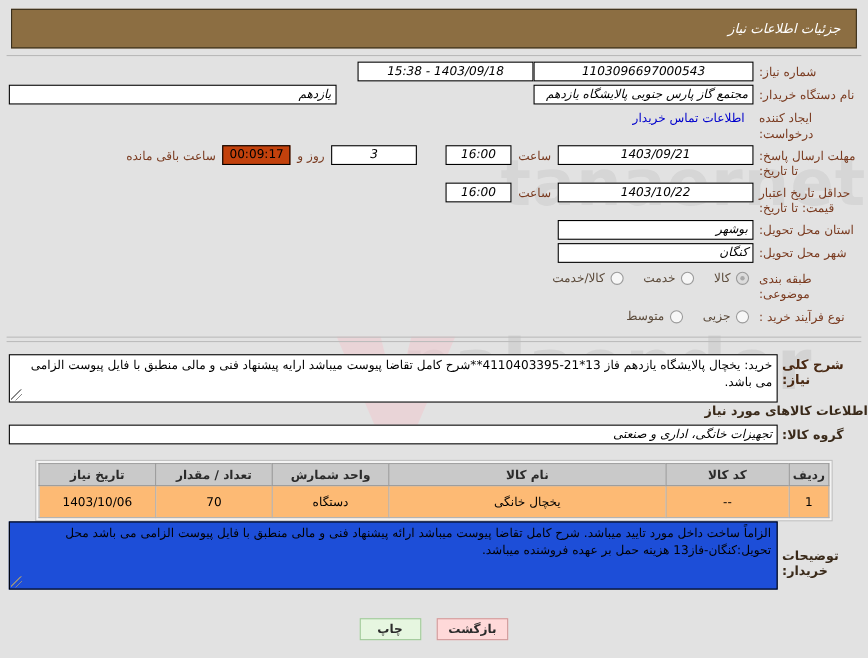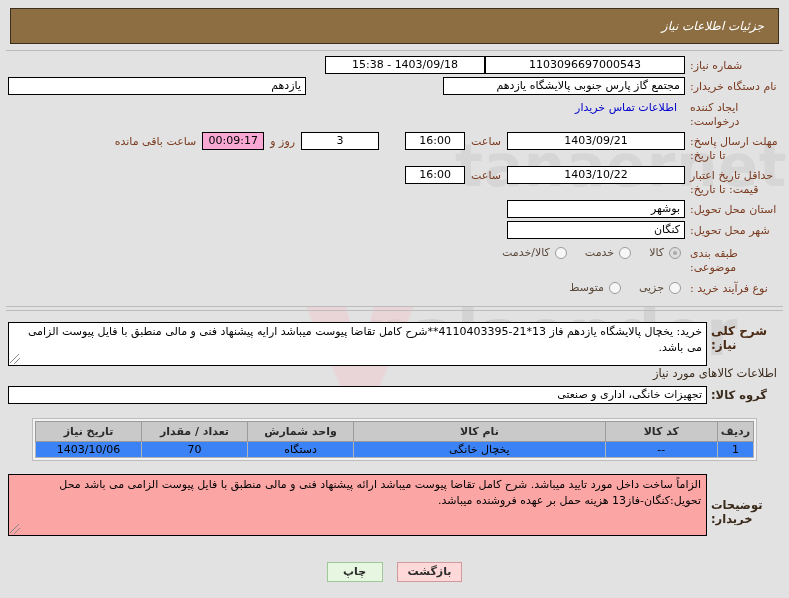--- a/index.html
+++ b/index.html
@@ -97,26 +97,27 @@
     border: 1px solid #000;
     background: #fff;
     height: 18px;
     line-height: 16px;
     font-size: 11px;
     padding: 0 4px;
     text-align: center;
     color: #000;
     overflow: hidden;
     white-space: nowrap;
+    font-style: italic;
   }
   .fld.right { text-align: right; }
   .w-160 { width: 160px; }
   .w-178 { width: 178px; }
   .w-200 { width: 200px; }
-  .w-230 { width: 242px; }
+  .w-230 { width: 200px; }
   .w-380 { width: 382px; }
   .w-60  { width: 60px; }
   .w-78  { width: 78px; }
 
   .small-lbl {
     color: #7a3b20;
     font-size: 11px;
     padding: 3px 6px 0 6px;
     white-space: nowrap;
   }
@@ -124,21 +125,21 @@
     color: #0000cc;
     font-size: 11px;
     padding-top: 3px;
     padding-right: 8px;
     text-decoration: none;
     cursor: pointer;
     white-space: nowrap;
   }
   .timer {
     border: 1px solid #000;
-    background: #f9a8d4;
+    background: #c2410c;
     height: 18px; width: 62px;
     line-height: 16px;
     text-align: center;
     font-size: 11px;
     color: #000;
   }
   .remain-lbl {
     color: #7a3b20;
     font-size: 11px;
     padding: 3px 6px 0 0;
@@ -224,23 +225,23 @@
     position: absolute;
     left: 1px; bottom: 1px;
     width: 10px; height: 10px;
     background:
       linear-gradient(135deg, transparent 42%, #8a8a8a 42%, #8a8a8a 50%, transparent 50%),
       linear-gradient(135deg, transparent 67%, #8a8a8a 67%, #8a8a8a 75%, transparent 75%);
   }
 
   .section-title {
     position: absolute;
-    top: 366px; right: 12px;
+    top: 366px; right: 0;
     font-size: 11.5px;
-    font-weight: normal;
+    font-weight: bold;
     color: #3a2a1a;
     z-index: 2;
   }
 
   .group-row {
     position: absolute;
     top: 386px; left: 8px; right: 8px;
     display: flex;
     direction: rtl;
     z-index: 2;
@@ -275,23 +276,23 @@
     background: #c9c9c9;
     border: 1px solid #9a9a9a;
     color: #2b2b2b;
     font-weight: bold;
     height: 20px;
     padding: 1px 3px;
     text-align: center;
     font-size: 11px;
   }
   tbody td {
-    background: #3b82f6;
+    background: #fdba74;
     border: 1px solid #b4b4b4;
-    height: 16px;
+    height: 29px;
     padding: 1px 3px;
     text-align: center;
     color: #000;
     font-size: 11px;
   }
 
   
   .notes-row {
     position: absolute;
     top: 474px; left: 8px; right: 8px;
@@ -304,21 +305,21 @@
     font-weight: bold;
     font-size: 11.5px;
     width: 74px;
     flex: 0 0 74px;
     text-align: left;
     padding-left: 4px;
     padding-top: 24px;
   }
   .notes-area {
     border: 1px solid #000;
-    background: #fca5a5;
+    background: #1d4ed8;
     flex: 1;
     height: 62px;
     font-size: 11px;
     line-height: 16px;
     padding: 2px 5px;
     color: #000;
     text-align: right;
     position: relative;
     overflow: hidden;
   }

